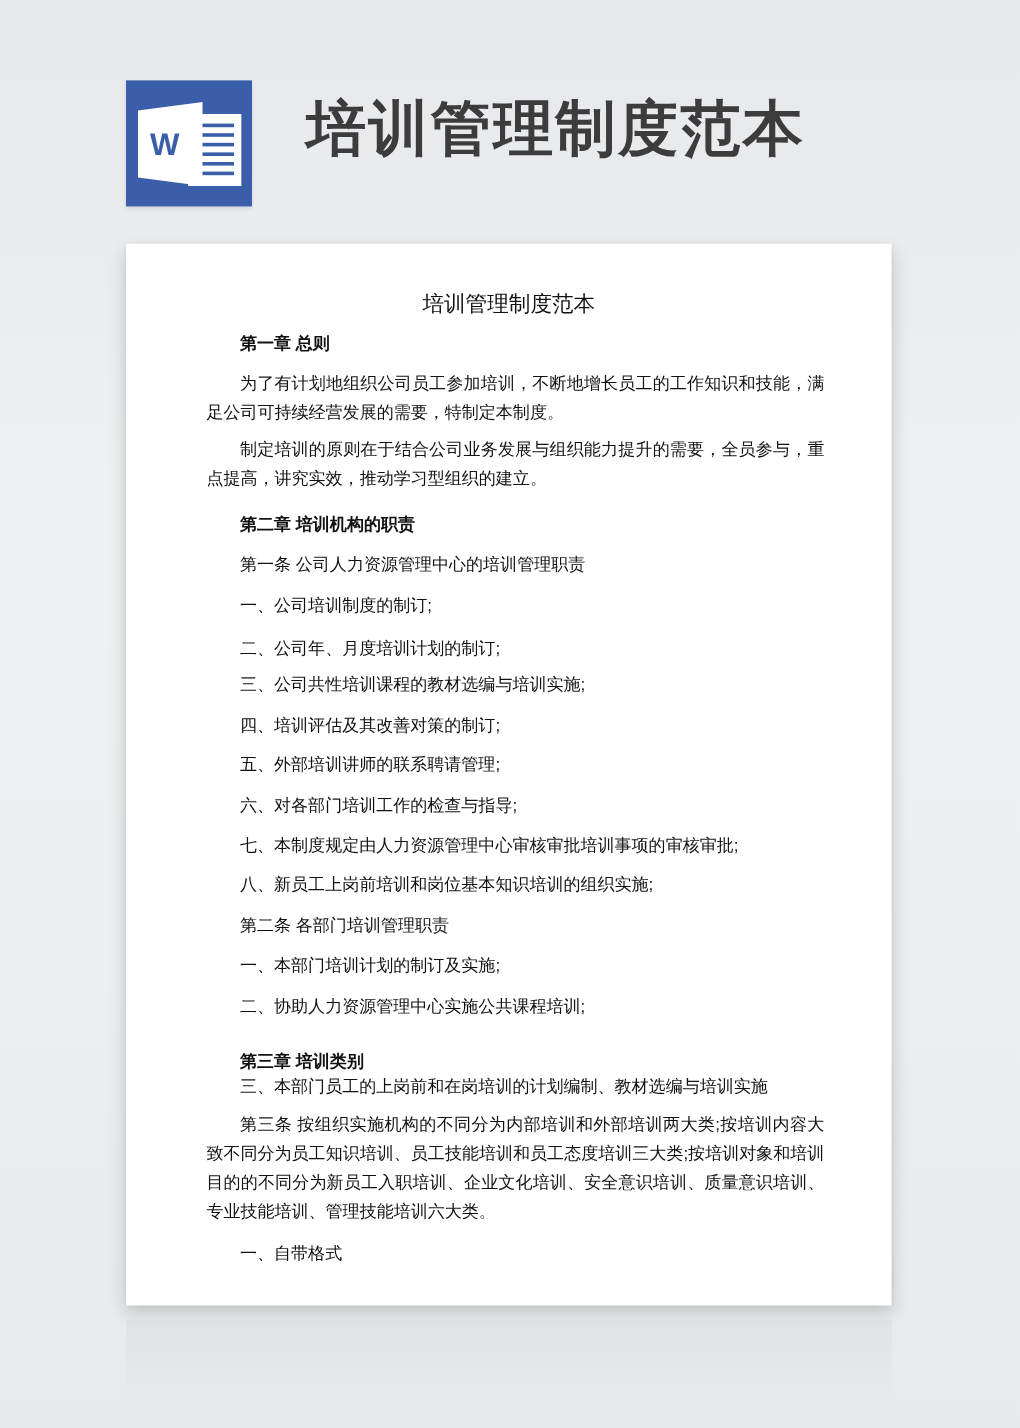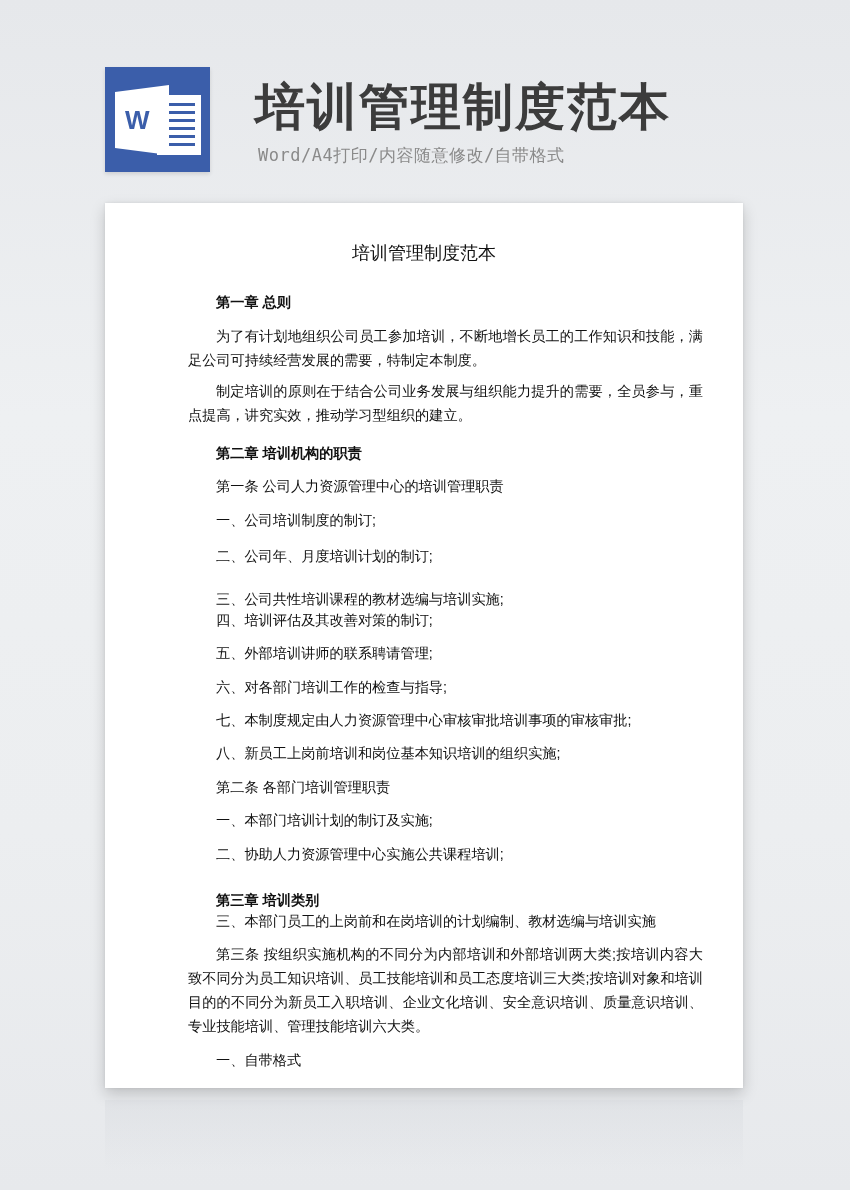--- a/index.html
+++ b/index.html
@@ -46,21 +46,21 @@
     position:absolute; left:105px; top:1100px; width:638px; height:70px;
     background:linear-gradient(180deg, rgba(210,213,218,0.35), rgba(230,232,235,0));
   }
   .doc-title {
     position:absolute; left:0; width:100%; top:38px; text-align:center;
     font-size:18px; color:#111;
   }
   .body-text {
     position:absolute; left:67px; top:68px; width:515px; color:#111; font-size:14.2px;
   }
-  .p { margin:16px; white-space:nowrap; }
+  .p { margin:0; white-space:nowrap; }
   .h { font-weight:bold; }
   .indent { padding-left:28px; }
   .para { white-space:normal; text-indent:28px; line-height:24px; text-align:justify; text-align-last:left; }
 </style>
 </head>
 <body>
 
 <div class="header">
   <div class="word-icon">
     <div class="lines">
@@ -68,35 +68,34 @@
       <div class="ln" style="top:14px"></div>
       <div class="ln" style="top:22px"></div>
       <div class="ln" style="top:30px"></div>
       <div class="ln" style="top:38px"></div>
       <div class="ln" style="top:46px"></div>
     </div>
     <div class="page"></div>
     <span class="w">W</span>
   </div>
   <div class="big-title">培训管理制度范本</div>
-  <div class="subtitle">Word/A4打印/内容随意修改/自带格式</div>
 </div>
 
 <div class="paper">
   <div class="doc-title">培训管理制度范本</div>
   <div class="body-text">
     <p class="p h indent" style="position:absolute;top:6px">第一章  总则</p>
     <p class="p para" style="position:absolute;top:37px;width:515px">为了有计划地组织公司员工参加培训，不断地增长员工的工作知识和技能，满足公司可持续经营发展的需要，特制定本制度。</p>
     <p class="p para" style="position:absolute;top:92px;width:515px">制定培训的原则在于结合公司业务发展与组织能力提升的需要，全员参与，重点提高，讲究实效，推动学习型组织的建立。</p>
 
     <p class="p h indent" style="position:absolute;top:157px">第二章  培训机构的职责</p>
     <p class="p indent" style="position:absolute;top:190px">第一条  公司人力资源管理中心的培训管理职责</p>
     <p class="p indent" style="position:absolute;top:224px">一、公司培训制度的制订;</p>
     <p class="p indent" style="position:absolute;top:260px">二、公司年、月度培训计划的制订;</p>
-    <p class="p indent" style="position:absolute;top:303px">三、公司共性培训课程的教材选编与培训实施;</p>
+    <p class="p indent" style="position:absolute;top:290px">三、公司共性培训课程的教材选编与培训实施;</p>
     <p class="p indent" style="position:absolute;top:324px">四、培训评估及其改善对策的制订;</p>
     <p class="p indent" style="position:absolute;top:357px">五、外部培训讲师的联系聘请管理;</p>
     <p class="p indent" style="position:absolute;top:391px">六、对各部门培训工作的检查与指导;</p>
     <p class="p indent" style="position:absolute;top:424px">七、本制度规定由人力资源管理中心审核审批培训事项的审核审批;</p>
     <p class="p indent" style="position:absolute;top:457px">八、新员工上岗前培训和岗位基本知识培训的组织实施;</p>
     <p class="p indent" style="position:absolute;top:491px">第二条  各部门培训管理职责</p>
     <p class="p indent" style="position:absolute;top:524px">一、本部门培训计划的制订及实施;</p>
     <p class="p indent" style="position:absolute;top:558px">二、协助人力资源管理中心实施公共课程培训;</p>
     <p class="p indent" style="position:absolute;top:625px">三、本部门员工的上岗前和在岗培训的计划编制、教材选编与培训实施</p>
 

